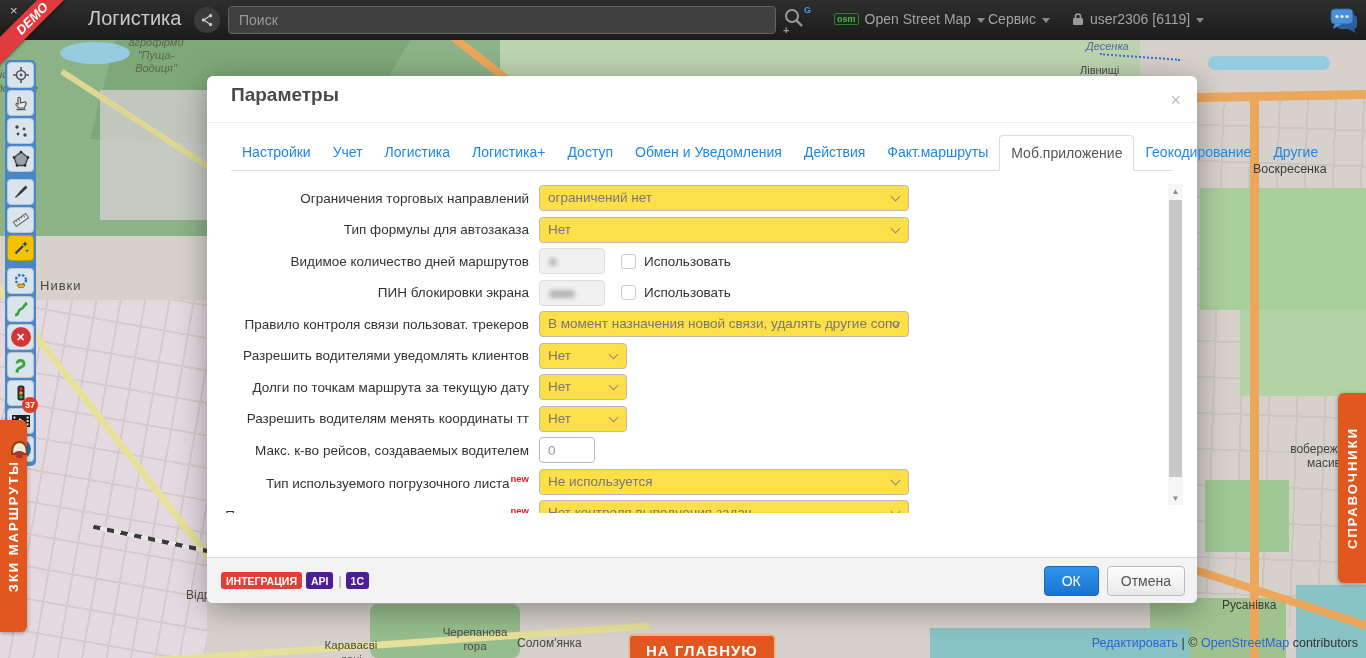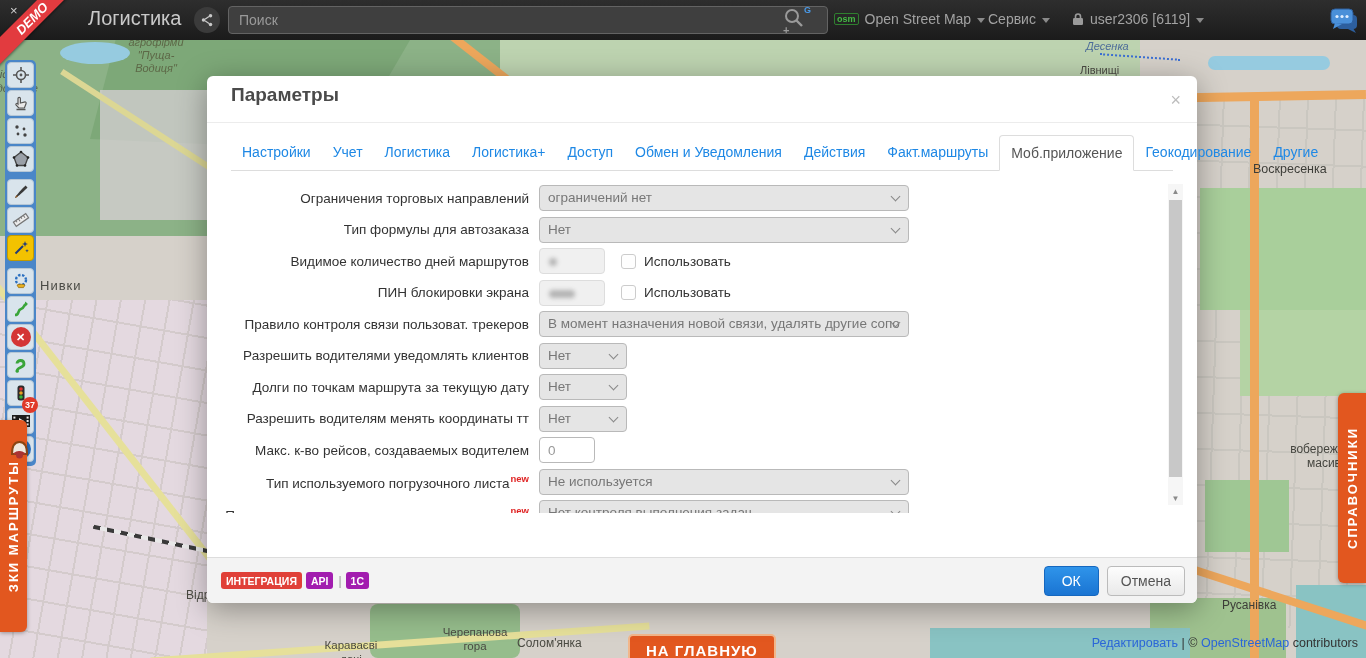--- a/index.html
+++ b/index.html
@@ -60,21 +60,21 @@
   
   .hdr { position:absolute; left:0; top:0; width:1366px; height:40px; z-index:30;
          background:linear-gradient(#2e2e2e,#1b1b1b); }
   .hdr-close { position:absolute; left:10px; top:3px; color:#cfcfcf; font-size:13px; }
   .ribbon { position:absolute; left:-30px; top:9px; width:124px; text-align:center;
             background:#e23b3f; color:#fff; font-weight:700; font-style:italic; font-size:13px;
             padding:2px 0; transform:rotate(-45deg); box-shadow:0 1px 3px rgba(0,0,0,.5); z-index:31; }
   .app-title { position:absolute; left:88px; top:7px; font-size:20px; color:#c9c9c9; }
   .share-btn { position:absolute; left:194px; top:7px; width:26px; height:26px; border-radius:50%;
                background:#3b3b3b; display:flex; align-items:center; justify-content:center; }
-  .search-box { position:absolute; left:228px; top:6px; width:600px; height:28px; background:#3f3f3f;
+  .search-box { position:absolute; left:228px; top:6px; width:548px; height:28px; background:#3f3f3f;
                 border:1px solid #636363; border-radius:4px; }
   .search-box input { width:100%; height:100%; background:transparent; border:none; outline:none;
                       color:#cfcfcf; font-size:14px; padding:0 10px; font-family:inherit; }
   .search-box input::placeholder { color:#9a9a9a; }
   .search-go { position:absolute; left:783px; top:7px; width:28px; height:28px; }
   .search-go .g { position:absolute; right:0; top:-2px; color:#4a9ae8; font-size:9px; font-weight:700; }
   .search-go .plus { position:absolute; left:0; bottom:-1px; color:#9a9a9a; font-size:11px; font-weight:700; }
   .hmenu { position:absolute; top:11px; color:#a2a2a2; font-size:14px; display:flex; align-items:center; gap:6px; }
   .osm-badge { color:#44bb44; font-size:9px; font-weight:700; border:1px solid #2f7f2f; border-radius:2px; padding:0 2px; }
   .caret { width:0; height:0; border-left:4px solid transparent; border-right:4px solid transparent; border-top:5px solid #8a8a8a; margin-top:2px; }
@@ -117,41 +117,41 @@
   .m-title { font-size:19px; font-weight:700; color:#4a4a4a; }
   .m-close { position:absolute; right:16px; top:14px; color:#bdbdbd; font-size:18px; }
   .tabs { display:flex; margin:12px 24px 0; border-bottom:1px solid #ddd; }
   .tab { color:#1e88e5; font-size:14px; padding:9px 11px; white-space:nowrap; }
   .tab.active { color:#555; background:#fff; border:1px solid #ddd; border-bottom-color:#fff;
                 border-radius:4px 4px 0 0; margin-bottom:-1px; }
   .mform { position:relative; height:342px; overflow:hidden; padding-top:14px; }
   .frow { display:flex; align-items:center; margin-bottom:5px; height:26.5px; }
   .flabel { width:332px; text-align:right; padding-right:10px; font-size:13.5px; color:#333; flex:none; }
   .new { color:#e02525; font-size:9.5px; font-weight:700; vertical-align:super; margin-left:1px; }
-  .sel { position:relative; height:26px; line-height:24px; background:#e5e5e5; border:1px solid #b9b9b9;
+  .sel { position:relative; height:26px; line-height:24px; background:#fde047; border:1px solid #b9b9b9;
          border-radius:4px; padding:0 26px 12px 8px; color:#777; font-size:13.5px; overflow:hidden; white-space:nowrap; }
   .w-lg { width:370px; } .w-sm { width:88px; }
   .chev { position:absolute; right:9px; top:7px; width:7px; height:7px;
           border-right:1.6px solid #888; border-bottom:1.6px solid #888; transform:rotate(45deg); }
   .din { position:relative; width:66px; height:26px; background:#f0f0f0; border:1px solid #ddd; border-radius:4px; }
   .blob { position:absolute; left:9px; top:9px; height:8px; border-radius:4px; background:#b5b5b5; filter:blur(2px); }
   .blob-sm { width:8px; } .blob-md { width:26px; }
   .cbx { width:15px; height:15px; border:1px solid #ccc; border-radius:3px; background:#fefefe; margin-left:16px; flex:none; }
   .cbl { margin-left:8px; font-size:13.5px; color:#333; }
   .nin { width:56px; height:26px; border:1px solid #b9b9b9; border-radius:4px; color:#999;
          font-size:13.5px; padding:0 8px; font-family:inherit; outline:none; }
   .scrollbar { position:absolute; right:14px; top:13px; bottom:8px; width:15px; background:#f6f6f6; }
   .sb-arrow { position:absolute; left:0; width:15px; height:14px; color:#8a8a8a; font-size:8px;
               display:flex; align-items:center; justify-content:center; }
   .sb-up { top:0; } .sb-down { bottom:0; }
   .sb-thumb { position:absolute; left:1px; right:1px; top:16px; bottom:28px; background:#c8c8c8; }
   .m-foot { position:absolute; left:0; right:0; bottom:0; height:46px; background:#f3f3f3;
             border-top:1px solid #ddd; border-radius:0 0 6px 6px; display:flex; align-items:center; padding:0 12px 0 14px; }
   .bdg { color:#fff; font-size:10.5px; font-weight:700; padding:2.5px 5px; border-radius:3px; margin-right:4px; }
-  .bdg-red { background:#e04038; } .bdg-green { background:#a21caf; }
+  .bdg-red { background:#e04038; } .bdg-green { background:#4c1d95; }
   .bdg-sep { color:#999; margin:0 4px 0 1px; font-size:12px; }
   .foot-spacer { flex:1; }
   .btn-ok { background:linear-gradient(#2f94ea,#1a74d2); border:1px solid #1567bf; color:#fff;
             font-size:14px; padding:6px 17px; border-radius:4px;text-align:center; }
   .btn-cancel { background:linear-gradient(#fdfdfd,#e9e9e9); border:1px solid #bbb; color:#555;
                 font-size:14px; padding:6px 13px; border-radius:4px; margin-left:8px;text-align:right; }
 </style>
 </head>
 <body>
 

